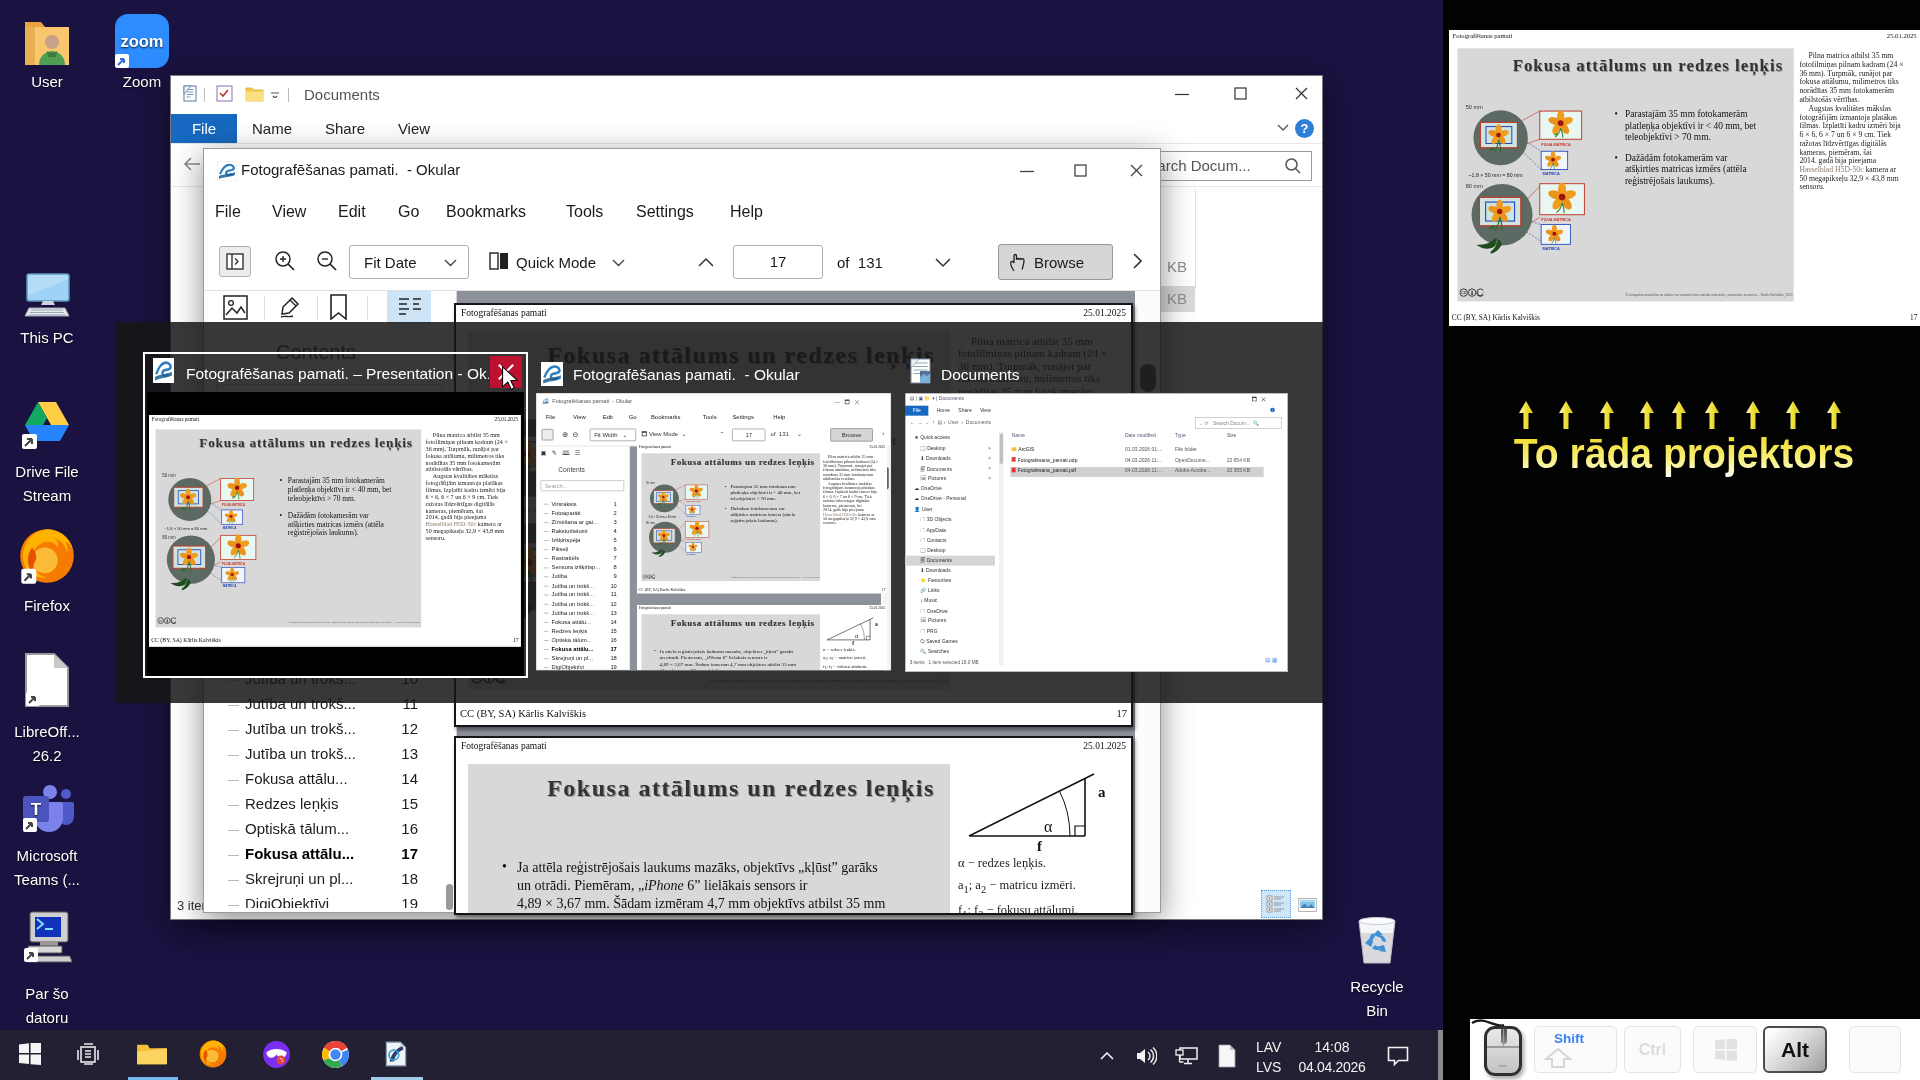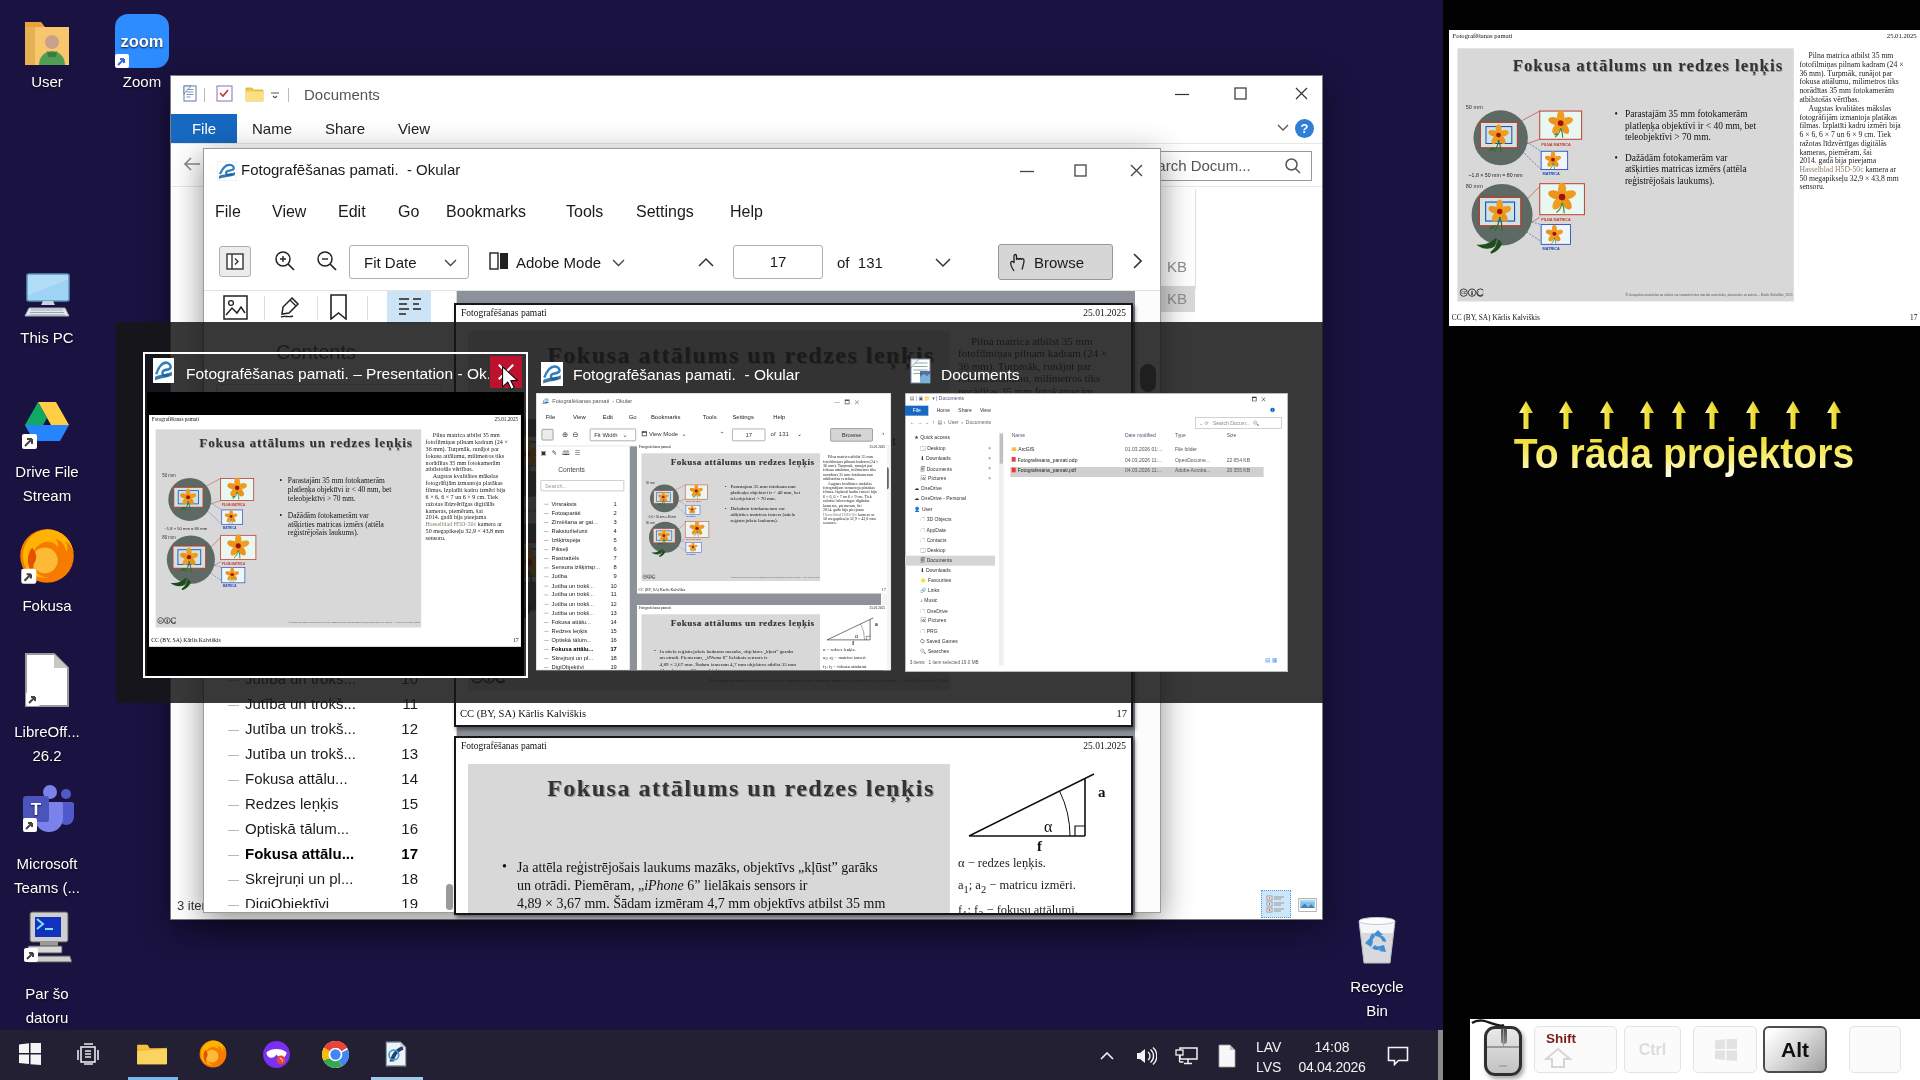--- a/index.html
+++ b/index.html
@@ -80,21 +80,21 @@
 
   <div class="dicon" style="left:2px;top:526px">
     <svg width="60" height="60" viewBox="0 0 56 56">
       <circle cx="28" cy="28" r="25" fill="#f57c00"></circle>
       <path d="M28 3 a25 25 0 0 1 25 25 c0-7-4-12-8-14 3 5 2 9 1 10 -1-7-6-11-10-12 2 3 3 5 2 8 -2-4-7-6-12-5 -7 2-12 8-12 16 0 9 7 17 14 17 -10 2-20-5-22-15 a25 25 0 0 1 22-30z" fill="#ffb300"></path>
       <circle cx="26" cy="32" r="12" fill="#ffd54f" opacity=".7"></circle>
       <path d="M14 20 c-6 8-5 20 3 26 -3-6-2-10 0-13 2-4 1-8-3-13z" fill="#e65100"></path>
       <rect x="4" y="40" width="14" height="14" rx="2" fill="#fff"></rect>
       <path d="M7 51 l6-6 M13 45 h-4 M13 45 v4" stroke="#444" stroke-width="2" fill="none"></path>
     </svg>
-    <div style="margin-top:8px">Fokusa</div>
+    <div style="margin-top:8px">Firefox</div>
   </div>
 
   <div class="dicon" style="left:2px;top:652px">
     <svg width="50" height="56" viewBox="0 0 50 56">
       <path d="M4 2 h28 l14 14 v38 H4 z" fill="#fff" stroke="#9a9a9a" stroke-width="2"></path>
       <path d="M32 2 l14 14 h-14 z" fill="#c8c8c8"></path>
       <rect x="4" y="40" width="14" height="14" rx="2" fill="#fff"></rect>
       <path d="M7 51 l6-6 M13 45 h-4 M13 45 v4" stroke="#444" stroke-width="2" fill="none"></path>
     </svg>
     <div style="margin-top:12px">LibreOff...<br>26.2</div>
@@ -104,21 +104,21 @@
     <svg width="56" height="52" viewBox="0 0 56 52">
       <circle cx="31" cy="10" r="7" fill="#7b83eb"></circle>
       <circle cx="47" cy="12" r="5" fill="#5059c9"></circle>
       <path d="M41 20 h12 c1 0 2 1 2 2 v12 c0 5-3 9-8 9 -4 0-6-3-6-7z" fill="#5059c9"></path>
       <path d="M16 20 h26 c1 0 2 1 2 2 v14 c0 8-6 14-14 14 s-14-6-14-14 z" fill="#7b83eb"></path>
       <rect x="4" y="14" width="26" height="26" rx="3" fill="#4b53bc"></rect>
       <text x="17" y="33" font-family="Liberation Sans" font-size="17" font-weight="bold" fill="#fff" text-anchor="middle">T</text>
       <rect x="4" y="36" width="14" height="14" rx="2" fill="#fff"></rect>
       <path d="M7 47 l6-6 M13 41 h-4 M13 41 v4" stroke="#444" stroke-width="2" fill="none"></path>
     </svg>
-    <div style="margin-top:18px">Microsoft<br>Teams (...</div>
+    <div style="margin-top:10px">Microsoft<br>Teams (...</div>
   </div>
 
   <div class="dicon" style="left:2px;top:910px">
     <svg width="54" height="54" viewBox="0 0 54 54">
       <rect x="10" y="2" width="38" height="30" rx="2" fill="#cfcfcf" stroke="#555"></rect>
       <rect x="15" y="7" width="26" height="20" fill="#1133bb"></rect>
       <path d="M17 9 l6 5 -6 5 M25 19 h8" stroke="#7fe0ff" stroke-width="2" fill="none"></path>
       <rect x="20" y="32" width="18" height="4" fill="#9a9a9a"></rect>
       <rect x="8" y="36" width="34" height="7" rx="1" fill="#d8d8d8" stroke="#555"></rect>
       <path d="M10 46 h40 l2 6 H8 z" fill="#cfcfcf" stroke="#555"></path>
@@ -262,21 +262,21 @@
       </svg>
   <div class="abs" style="left:145px;top:96px;width:120px;height:34px;border:1px solid #b0b0b0;border-radius:3px"></div>
   <div class="abs" style="left:160px;top:105px">Fit Date</div>
   <svg class="abs" style="left:240px;top:110px" width="13" height="8" viewBox="0 0 13 8">
         <path d="M1 1 l5.5 5.5 L12 1" stroke="#444" stroke-width="1.4" fill="none"></path>
       </svg>
   <svg class="abs" style="left:285px;top:103px" width="20" height="18" viewBox="0 0 20 18">
         <rect x="1" y="1" width="8" height="16" fill="none" stroke="#222" stroke-width="1.4"></rect>
         <rect x="11" y="1" width="8" height="16" fill="#222"></rect>
       </svg>
-  <div class="abs" style="left:312px;top:105px">Adobe Mode</div>
+  <div class="abs" style="left:312px;top:105px">Quick Mode</div>
   <svg class="abs" style="left:408px;top:110px" width="13" height="8" viewBox="0 0 13 8">
         <path d="M1 1 l5.5 5.5 L12 1" stroke="#444" stroke-width="1.4" fill="none"></path>
       </svg>
   <svg class="abs" style="left:494px;top:108px" width="16" height="10" viewBox="0 0 16 10">
         <path d="M1 9 L8 2 l7 7" stroke="#333" stroke-width="1.5" fill="none"></path>
       </svg>
   <div class="abs" style="left:529px;top:96px;width:90px;height:34px;border:1px solid #b0b0b0;border-radius:3px;text-align:center;line-height:32px">17</div>
   <div class="abs" style="left:633px;top:105px">of&nbsp;&nbsp;131</div>
   <svg class="abs" style="left:731px;top:109px" width="16" height="10" viewBox="0 0 16 10">
         <path d="M1 1 l7 7 7-7" stroke="#333" stroke-width="1.5" fill="none"></path>
@@ -852,21 +852,21 @@
   <svg class="abs" style="left:0;top:-6px" width="60" height="20" viewBox="0 0 60 20">
         <path d="M2 10 C14 2 26 16 34 12" stroke="#1a1a1a" stroke-width="2.4" fill="none"></path>
       </svg>
   <div class="abs" style="left:14px;top:7px;width:38px;height:50px;border:3px solid #2f2f2f;border-radius:11px;background:linear-gradient(180deg,#e9e9e9,#c2c2c2);box-shadow:2px 3px 4px rgba(0,0,0,.35)">
     <div class="abs" style="left:14px;top:-1px;width:6px;height:16px;background:linear-gradient(180deg,#4a4a4a,#8a8a8a);border-radius:3px"></div>
     <div class="abs" style="left:0;top:17px;width:32px;height:1.5px;background:#9a9a9a"></div>
     <div class="abs" style="left:15.5px;top:0;width:1.5px;height:17px;background:#9a9a9a"></div>
     <div class="abs" style="left:12px;top:36px;width:8px;height:2px;background:#aaa"></div>
   </div>
   <div class="keycap" style="left:64px;width:83px">
-    <div class="abs" style="left:11px;top:4px;font-size:13.5px;font-weight:bold;color:#7f1d1d">Shift</div>
+    <div class="abs" style="left:19px;top:4px;font-size:13.5px;font-weight:bold;color:#3b82f6">Shift</div>
     <svg class="abs" style="left:8px;top:20px" width="30" height="22" viewBox="0 0 30 22">
           <path d="M15 2 L27 12 H21 V20 H9 V12 H3 z" fill="none" stroke="#d6d6d6" stroke-width="2"></path>
         </svg>
   </div>
   <div class="keycap" style="left:154px;width:57px;text-align:center;line-height:45px;font-size:16px;font-weight:bold;color:#dcdcdc">Ctrl</div>
   <div class="keycap" style="left:223px;width:64px">
     <svg class="abs" style="left:21px;top:12px" width="22" height="22" viewBox="0 0 22 22">
           <path d="M0 1.5 L10 .2 V10 H0 z M11.5 0 L22 -1 V10 H11.5 z M0 11.5 H10 V21 L0 20 z M11.5 11.5 H22 V22 L11.5 21.3 z" fill="#e2e2e2"></path>
         </svg>
   </div>

